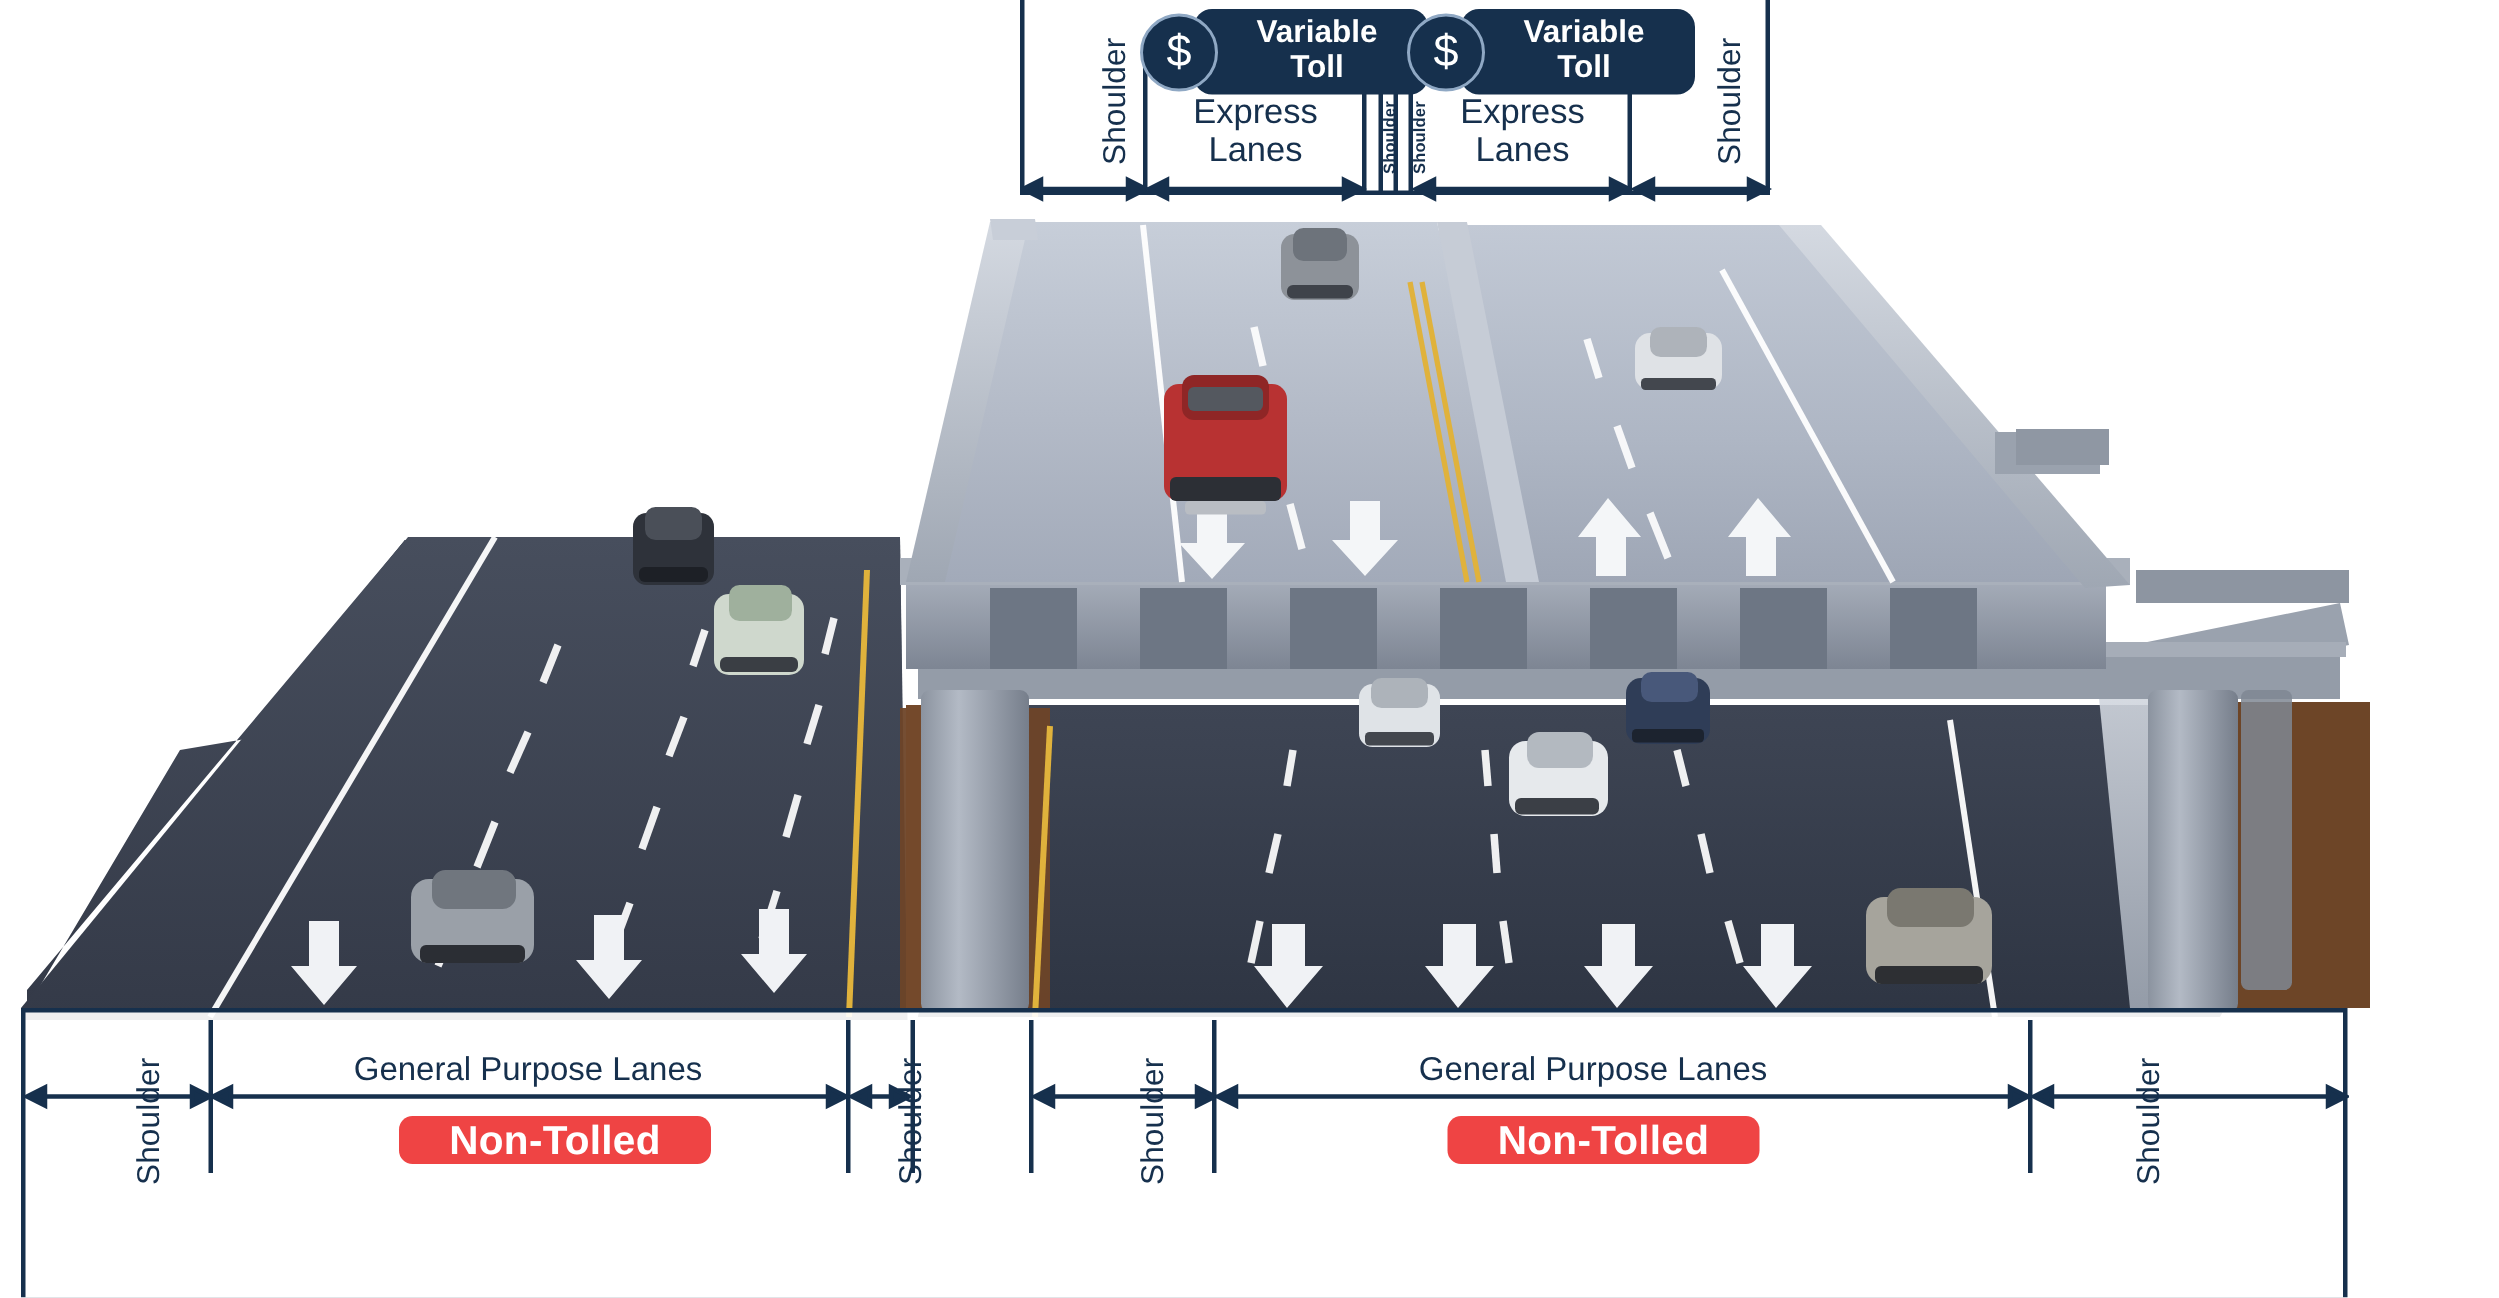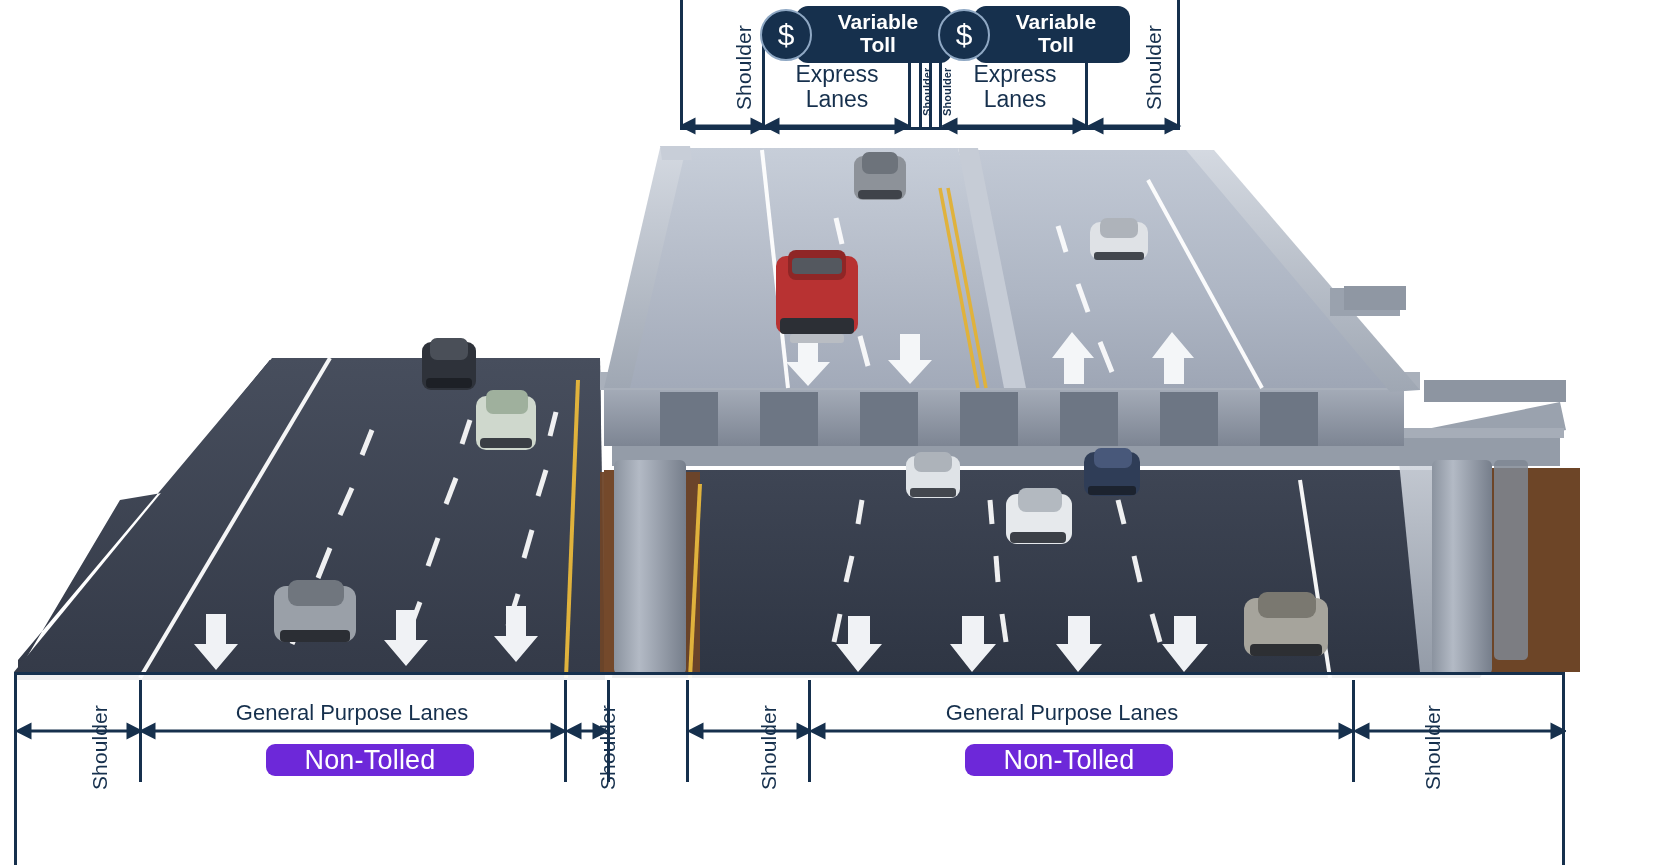--- a/index.html
+++ b/index.html
@@ -68,25 +68,25 @@
     color: #16304d;
     font-size: 23px;
     font-weight: 400;
     white-space: nowrap;
     text-align: center;
   }
   .hlabel.big { font-size: 22px; }
 
   .pill {
     position: absolute;
-    background: #6d28d9;
+    background: #ef4444;
     color: #ffffff;
     border-radius: 9px;
     font-size: 27px;
-    font-weight: 400;
+    font-weight: 700;
     display: flex;
     align-items: center;
     justify-content: center;
     white-space: nowrap;
     letter-spacing: 0.2px;
   }
 
   .toll-badge {
     position: absolute;
     display: flex;

